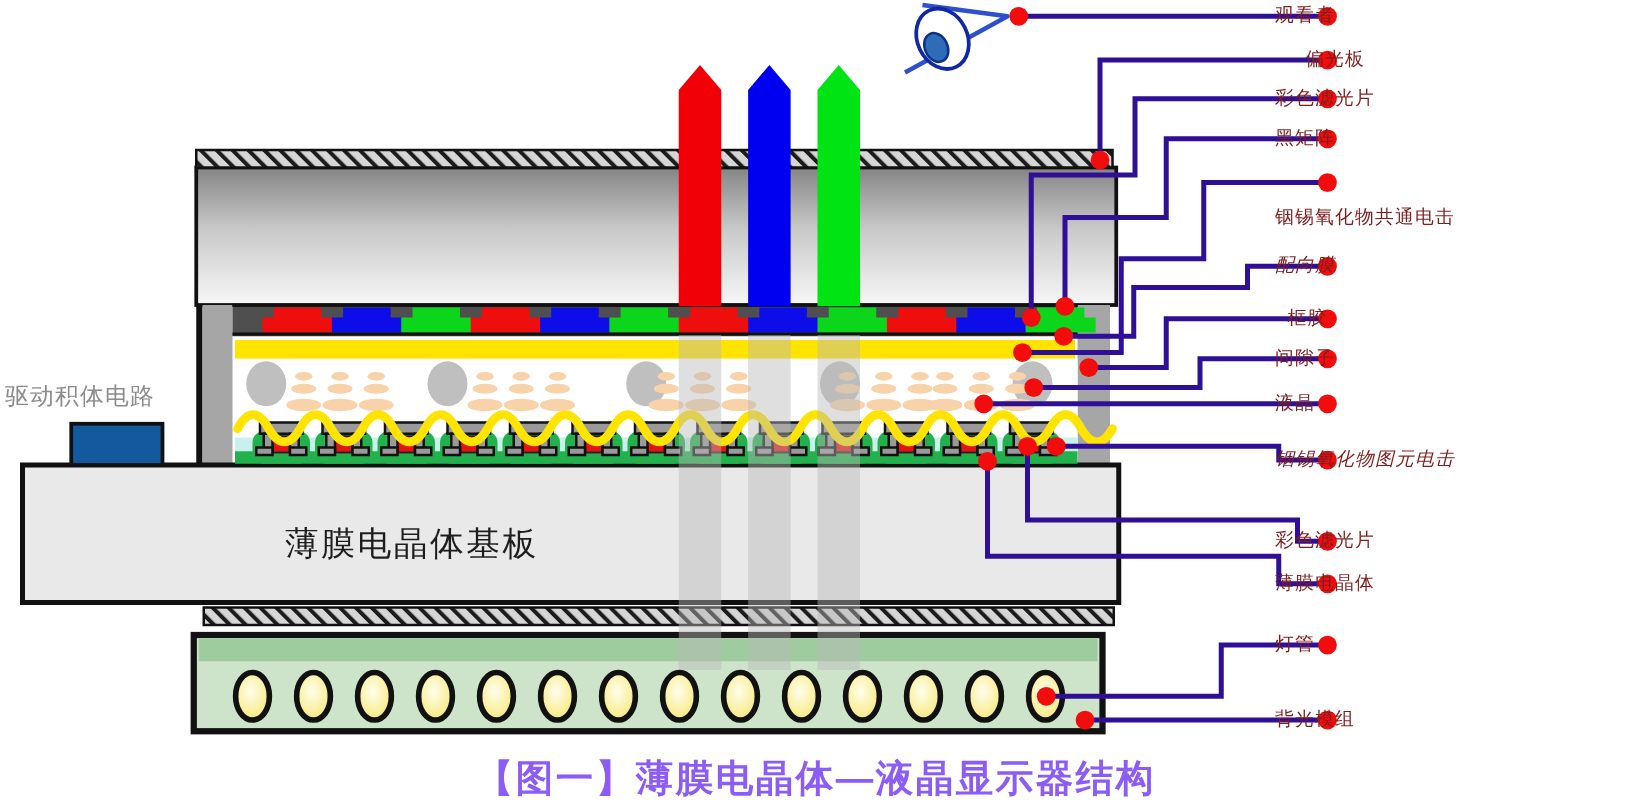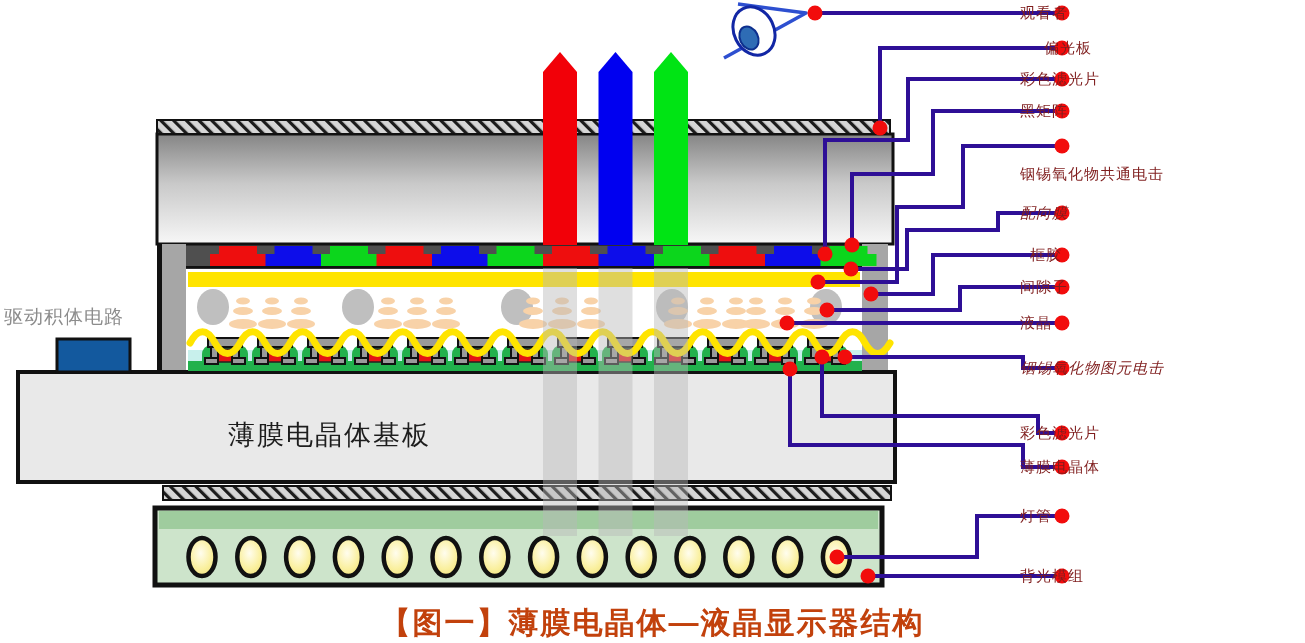--- a/index.html
+++ b/index.html
@@ -6,21 +6,21 @@
   .stage{position:relative;width:1305px;height:643px;background:#fff;overflow:hidden;
          font-family:"Liberation Sans","DejaVu Sans",sans-serif;}
   .stage svg{position:absolute;left:0;top:0;}
   .lbl{position:absolute;white-space:nowrap;}
   .lbl.cf{left:222px;top:180px;font-size:27px;color:#2a2a2a;letter-spacing:2px;}
   .lbl.tftsub{left:228px;top:417px;font-size:27px;color:#1d1d1d;letter-spacing:2px;}
   .lbl.drv{left:4px;top:304px;font-size:19px;color:#8c8c8c;letter-spacing:1px;}
   .callout{position:absolute;left:1020px;height:28px;line-height:28px;font-size:15px;
            color:#7f1d1d;white-space:nowrap;letter-spacing:1px;}
   .title{position:absolute;left:0;right:0;top:603px;text-align:center;font-size:30px;
-         font-weight:bold;color:#c2410c;letter-spacing:2px;}
+         font-weight:bold;color:#8b5cf6;letter-spacing:2px;}
 </style>
 </head>
 <body>
 
 <div class="stage">
 
 <svg width="1305" height="643" viewBox="0 0 1305 643">
   <defs>
     <pattern id="hatch" width="9" height="9" patternUnits="userSpaceOnUse" patternTransform="rotate(-45)">
       <rect width="9" height="9" fill="#d6d6d6"></rect>

